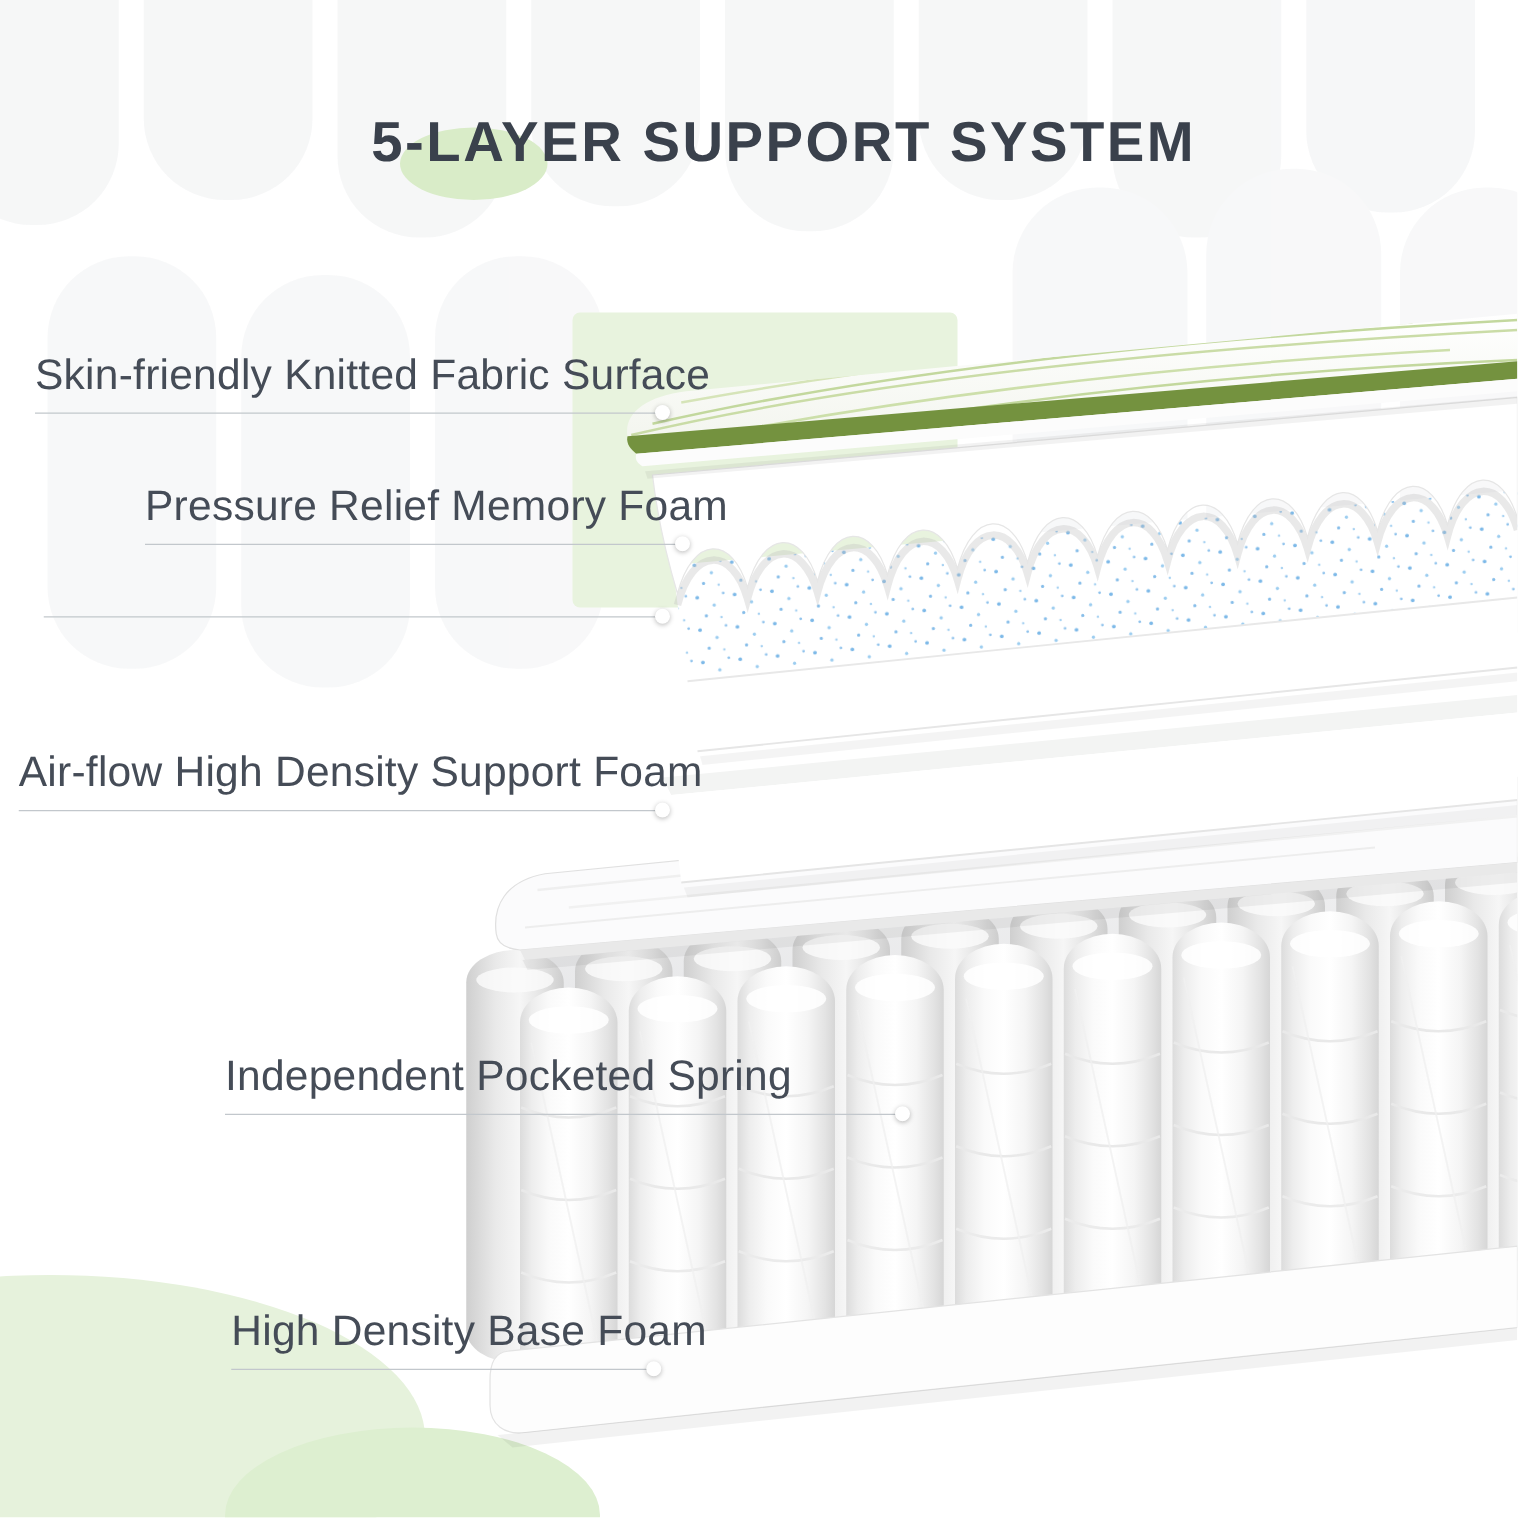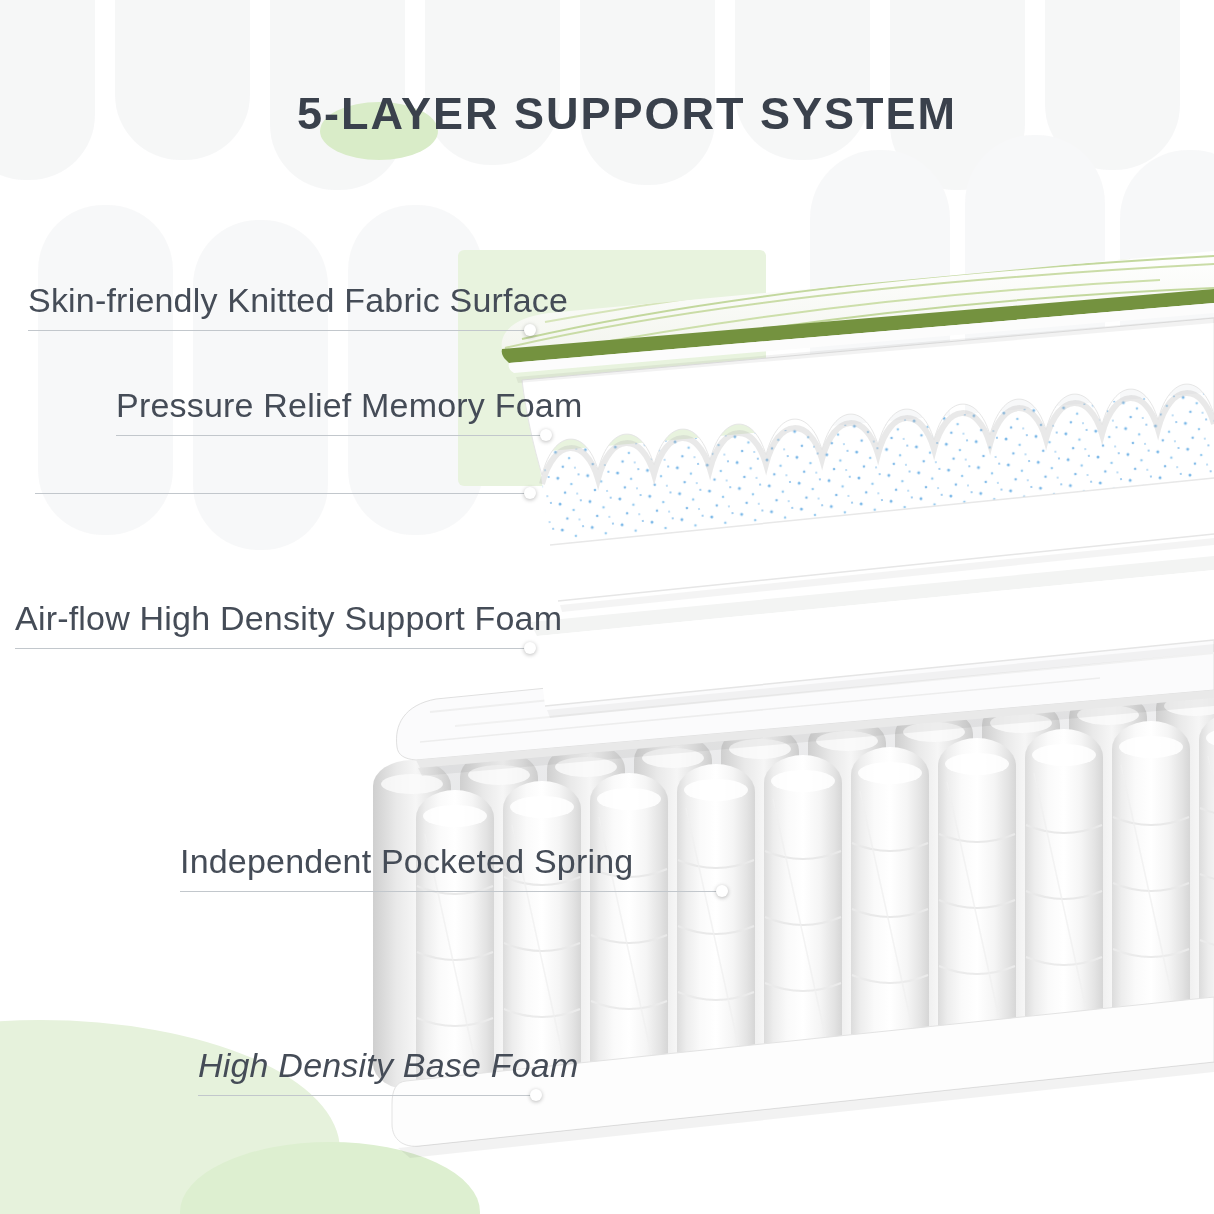--- a/index.html
+++ b/index.html
@@ -227,20 +227,20 @@
       </div>
   </div>
 
   <div class="callout" style="left:15px;top:599px;width:515px;">
     <div class="callout-text">Air-flow High Density Support Foam</div>
     <div class="callout-line">
         <span class="callout-dot"></span>
       </div>
   </div>
 
-  <div class="callout" style="left:198px;top:1046px;width:338px;font-style:italic;">
+  <div class="callout" style="left:185px;top:1046px;width:338px;">
     <div class="callout-text">High Density Base Foam</div>
     <div class="callout-line">
         <span class="callout-dot"></span>
       </div>
   </div>
 
 </div>
 
 </body></html>

